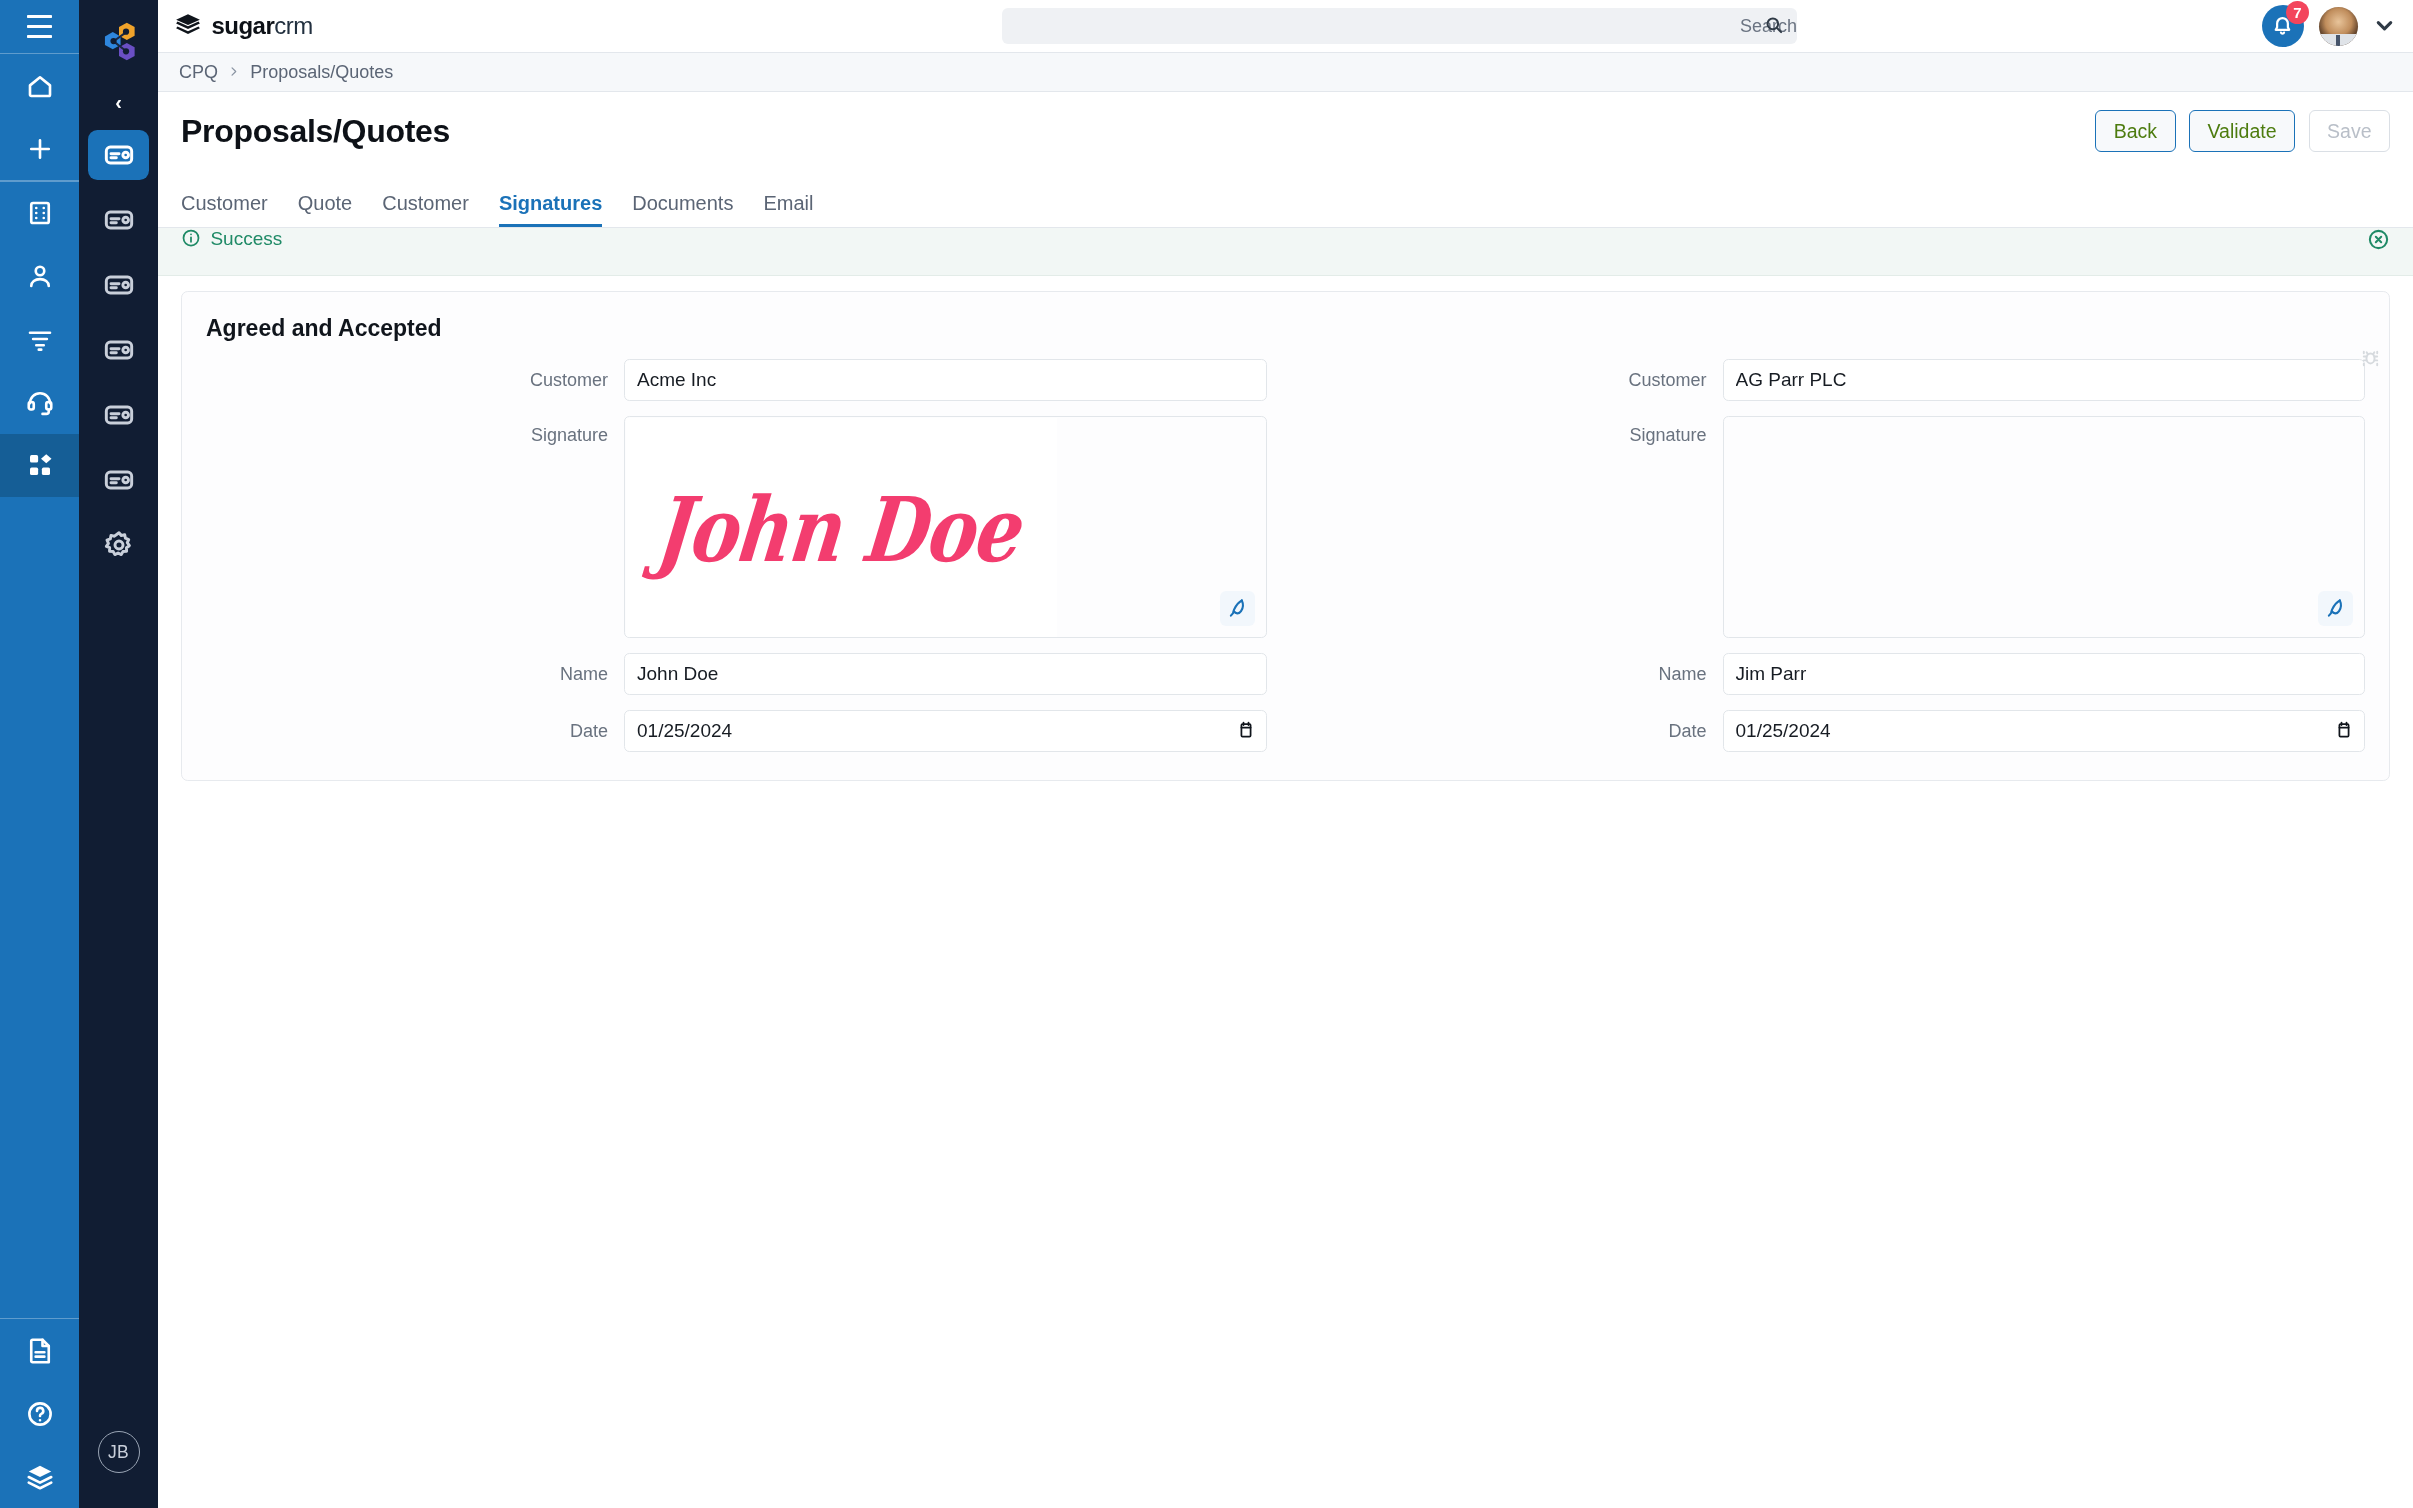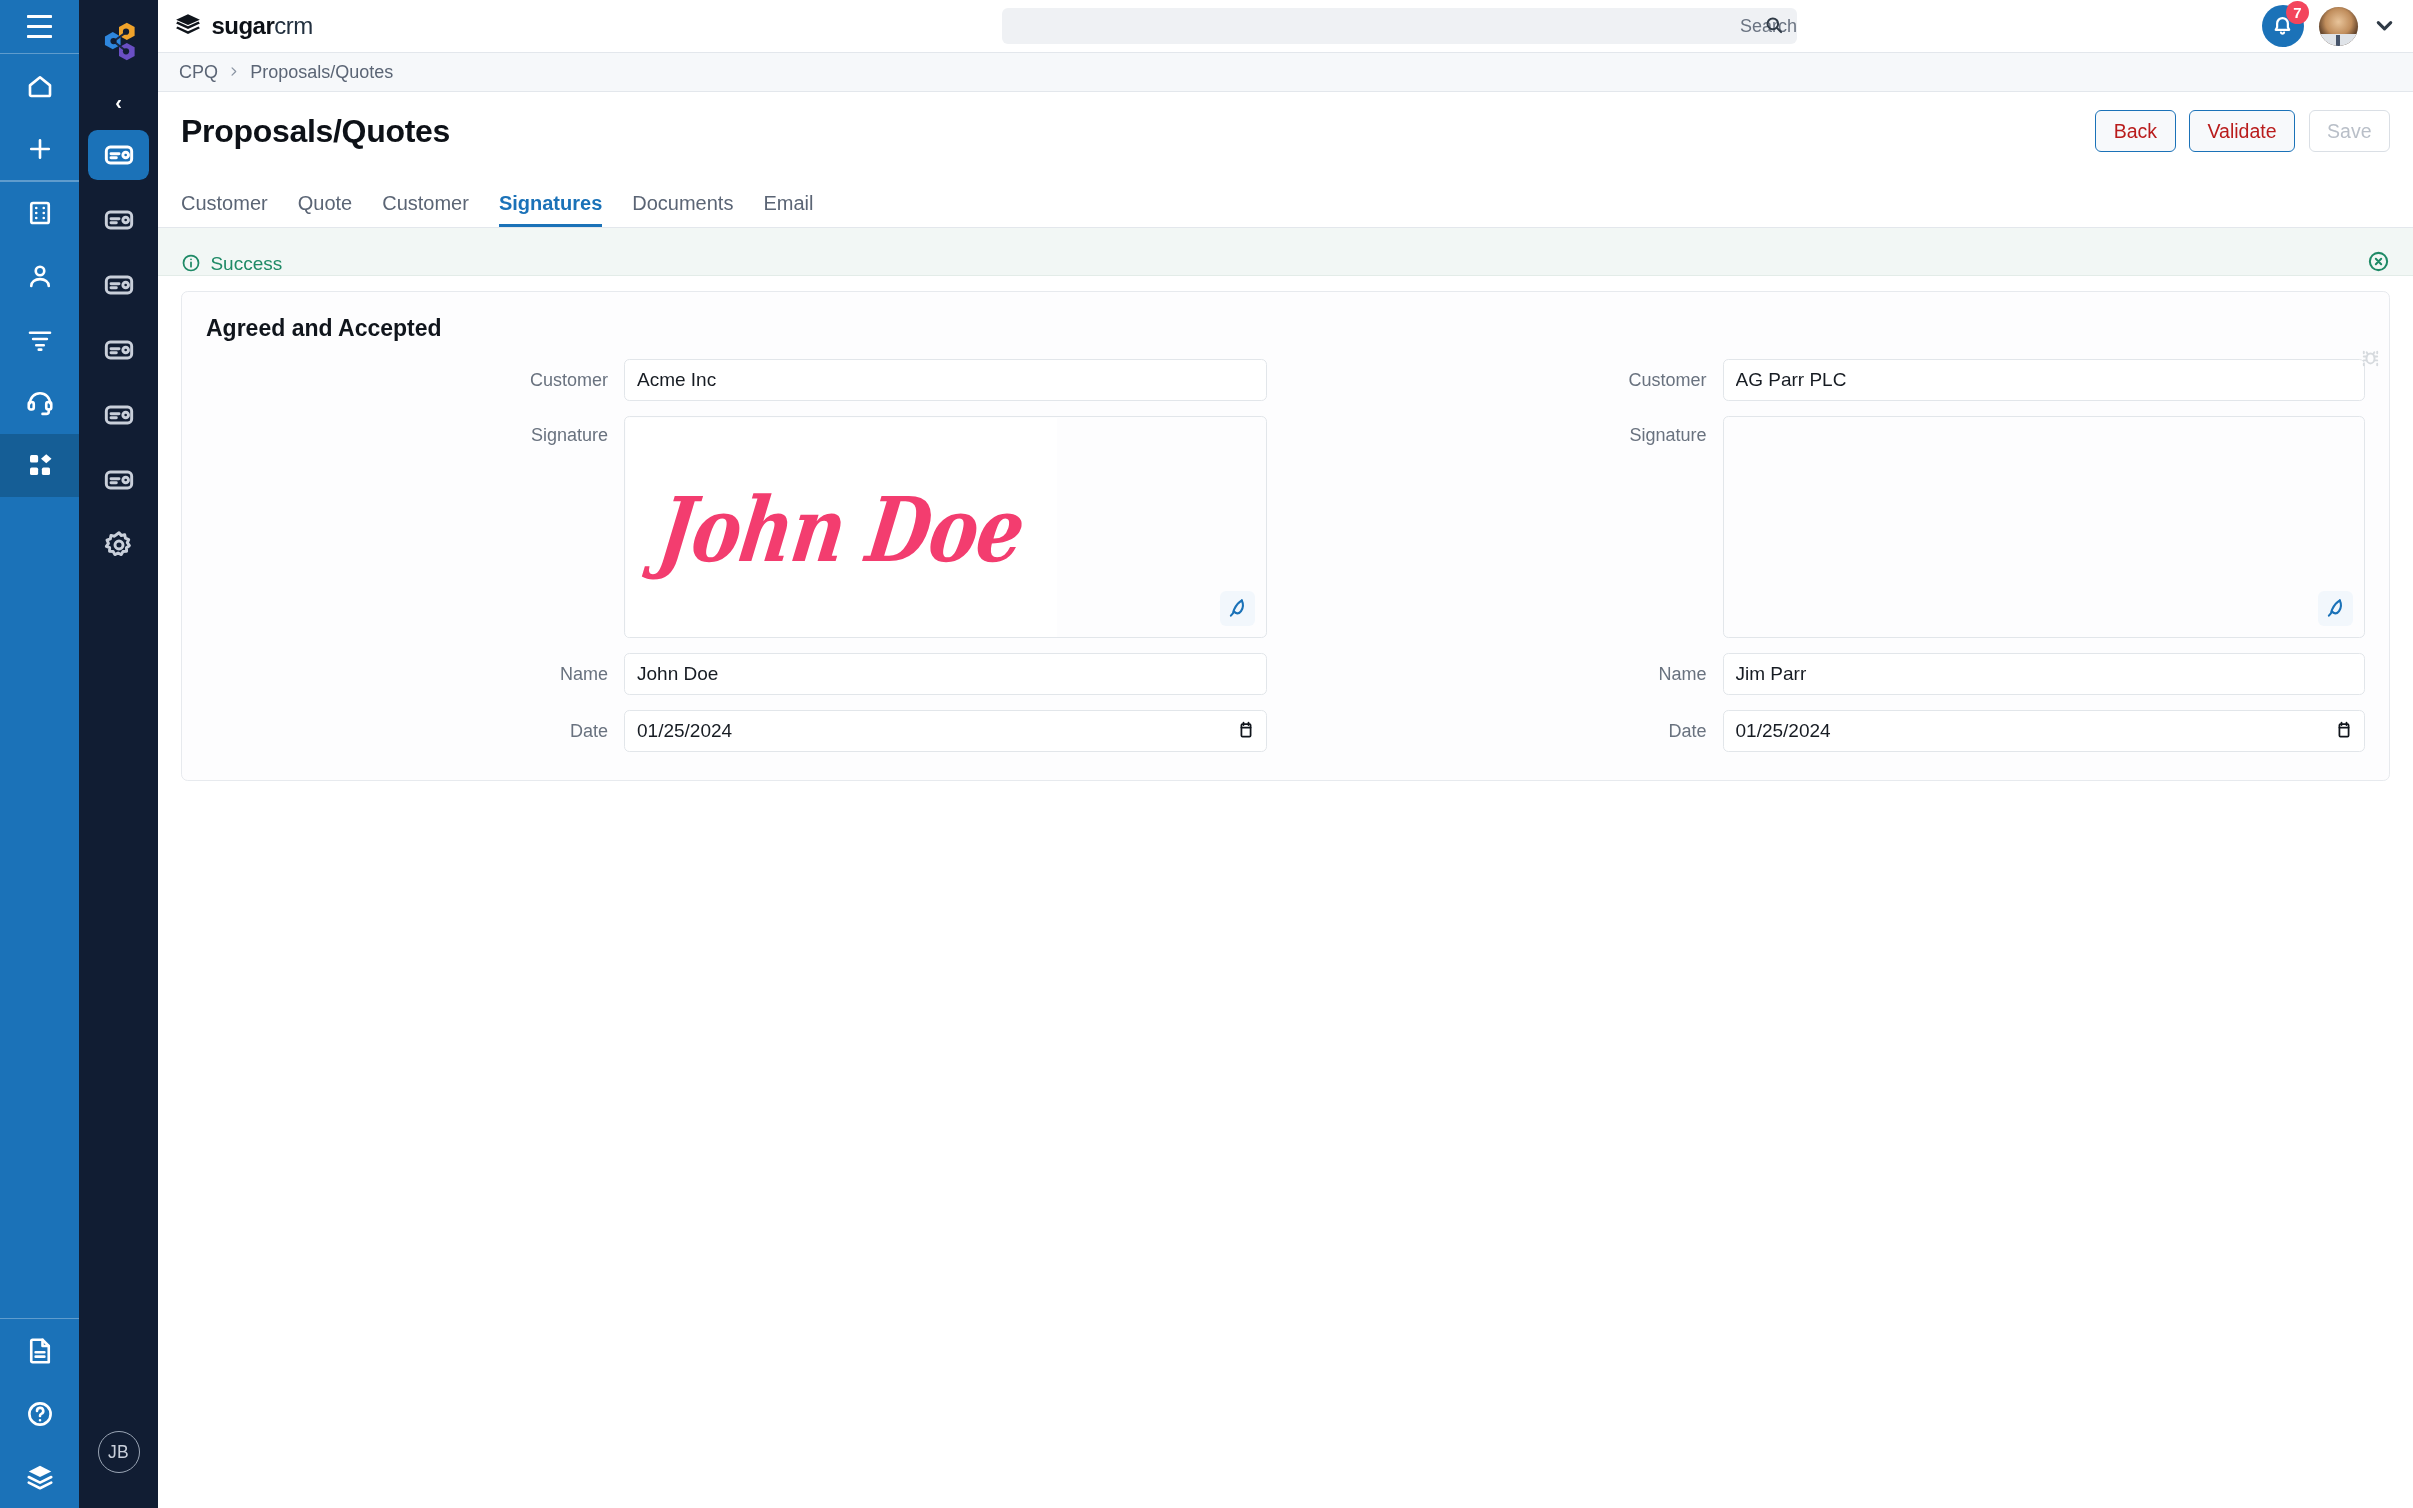--- a/index.html
+++ b/index.html
@@ -124,39 +124,39 @@
   #page-header {
     flex: 0 0 78px; display: flex; align-items: center;
     padding: 0 23px 0 23px; position: relative; background:#fff;
   }
   #page-title { font-size: 32px; font-weight: 700; color: #0d1117; letter-spacing: -0.3px; }
   .header-actions { position: absolute; right: 23px; display: flex; gap: 13.5px; }
   .btn {
     height: 42px; padding: 0 17.5px; border-radius: 6px;
     font-size: 19.5px; font-family: "Liberation Sans", sans-serif;
     display: flex; align-items: center; justify-content: center;
-    background: #f7f9fb; border: 1.3px solid #1b72b8; color: #b91c1c;
+    background: #f7f9fb; border: 1.3px solid #1b72b8; color: #4d7c0f;
   }
   .btn.is-disabled { border-color: #dadfe5; color: #b9bfc8; background: #fff; }
 
   
   #tab-bar {
     flex: 0 0 58px; display: flex; align-items: flex-end;
     padding-left: 23px; gap: 30px; border-bottom: 0.7px solid #e3e7ec; background:#fff;
   }
   .tab {
     font-size: 20px; color: #5b6575; padding-bottom: 9.4px;
     border-bottom: 3.4px solid transparent;
   }
   .tab.is-active { color: #1b72b8; font-weight: 700; border-bottom-color: #1b72b8; }
 
   
   #alert-bar {
     flex: 0 0 48px; background: #f2f7f5;
-    display: flex; align-items: flex-end; padding: 0 23px;
+    display: flex; align-items: flex-start; padding: 0 23px;
     border-bottom: 0.7px solid #e3ece8; position: relative;
   }
   .alert-left { display: flex; align-items: center; gap: 9.4px; }
   .alert-icon svg { width: 20px; height: 20px; fill:none; stroke: #1f8a66; stroke-width: 2.1; stroke-linecap: round; }
   .alert-text { font-size: 19px; color: #1f8a66; }
   .alert-close { position: absolute; right: 23px; }
   .alert-close svg { width: 23px; height: 23px; fill:none; stroke:#1f8a66; stroke-width:2.1; stroke-linecap:round; }
 
   
   #content { flex: 1; background: #fff; padding: 15px 0 0 0; position: relative; }

